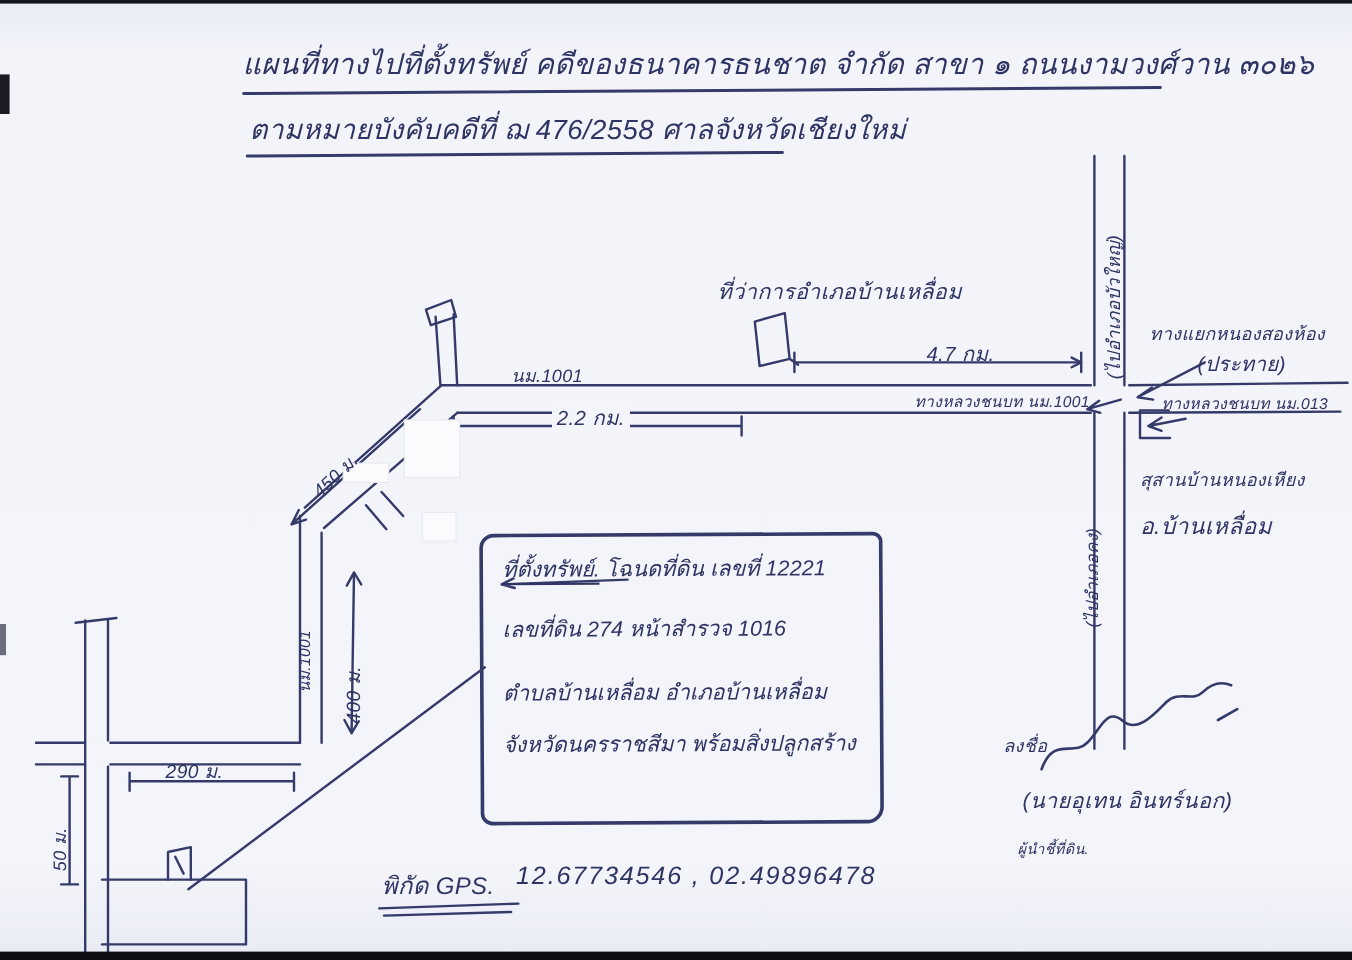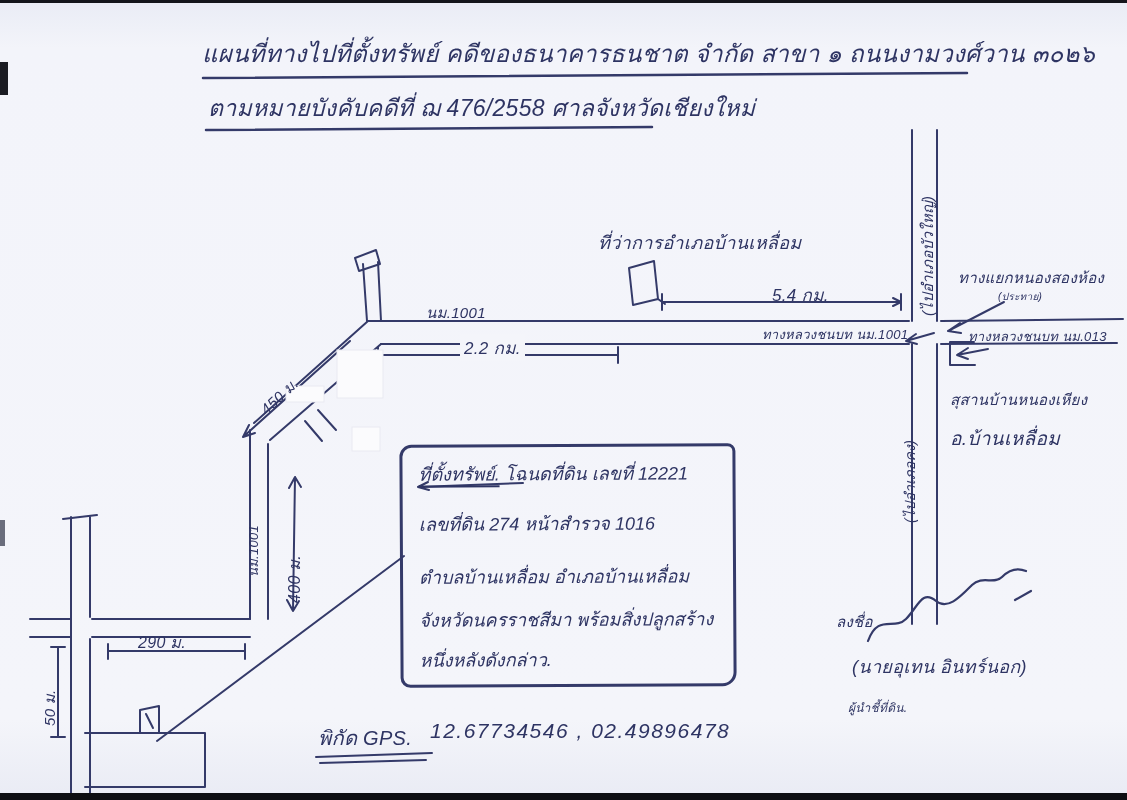--- a/index.html
+++ b/index.html
@@ -105,46 +105,45 @@
 
   <div class="bar-top"></div>
   <div class="bar-bottom"></div>
   <div class="edge-tab"></div>
   <div class="edge-tab2"></div>
 
   <div class="lbl" style="left:202px;top:34px;font-size:24px;">แผนที่ทางไปที่ตั้งทรัพย์ คดีของธนาคารธนชาต จำกัด สาขา ๑ ถนนงามวงศ์วาน ๓๐๒๖</div>
   <div class="lbl" style="left:208px;top:90px;font-size:23px;">ตามหมายบังคับคดีที่ ฌ 476/2558 ศาลจังหวัดเชียงใหม่</div>
 
   <div class="lbl" style="left:598px;top:228px;font-size:18px;">ที่ว่าการอำเภอบ้านเหลื่อม</div>
-  <div class="lbl" style="left:772px;top:281px;font-size:17px;">5.4 กม.</div>
+  <div class="lbl" style="left:772px;top:281px;font-size:17px;">4.7 กม.</div>
   <div class="lbl" style="left:426px;top:301px;font-size:15px;">นม.1001</div>
   <div class="lbl" style="left:460px;top:334px;font-size:17px;background:#f4f5fa;padding:0 4px;">2.2 กม.</div>
   <div class="lbl" style="left:726px;top:324px;font-size:13px;margin-left:36px;">ทางหลวงชนบท นม.1001</div>
   <div class="lbl rot" style="left:916px;top:316px;font-size:15px;">(ไปอำเภอบัวใหญ่)</div>
   <div class="lbl" style="left:958px;top:266px;font-size:15px;">ทางแยกหนองสองห้อง</div>
-  <div class="lbl" style="left:998px;top:289px;font-size:10px;">(ประทาย)</div>
+  <div class="lbl" style="left:998px;top:289px;font-size:17px;">(ประทาย)</div>
   <div class="lbl" style="left:968px;top:326px;font-size:13px;">ทางหลวงชนบท นม.013</div>
   <div class="lbl rot" style="left:899px;top:523px;font-size:14px;">(ไปอำเภอคง)</div>
   <div class="lbl" style="left:950px;top:388px;font-size:15px;">สุสานบ้านหนองเหียง</div>
   <div class="lbl" style="left:950px;top:423px;font-size:19px;">อ.บ้านเหลื่อม</div>
   <div class="lbl" style="left:255px;top:403px;font-size:15px;transform:rotate(-43deg);transform-origin:0 0;">450 ม.</div>
   <div class="lbl rot" style="left:243px;top:577px;font-size:13px;">นม.1001</div>
   <div class="lbl rot" style="left:282px;top:603px;font-size:16px;">400 ม.</div>
   <div class="lbl" style="left:138px;top:630px;font-size:16px;">290 ม.</div>
   <div class="lbl rot" style="left:38px;top:726px;font-size:15px;">50 ม.</div>
 
   <div class="infobox">
     <div class="ib-line" style="top:12px;">
       <span class="u">ที่ตั้งทรัพย์.</span>
       <span>โฉนดที่ดิน เลขที่ 12221</span>
     </div>
     <div class="ib-line" style="top:62px;">เลขที่ดิน 274 หน้าสำรวจ 1016</div>
     <div class="ib-line" style="top:115px;">ตำบลบ้านเหลื่อม อำเภอบ้านเหลื่อม</div>
     <div class="ib-line" style="top:158px;">จังหวัดนครราชสีมา พร้อมสิ่งปลูกสร้าง</div>
-    <div class="ib-line" style="top:198px;">หนึ่งหลังดังกล่าว.</div>
   </div>
 
   <div class="lbl" style="left:318px;top:722px;font-size:20px;">พิกัด GPS.</div>
   <div class="lbl" style="left:430px;top:719px;font-size:21px;letter-spacing:1.5px;">12.67734546 , 02.49896478</div>
 
   <div class="lbl" style="left:836px;top:610px;font-size:15px;">ลงชื่อ</div>
   <div class="lbl" style="left:852px;top:652px;font-size:18px;">(นายอุเทน อินทร์นอก)</div>
   <div class="lbl" style="left:848px;top:698px;font-size:12px;">ผู้นำชี้ที่ดิน.</div>
 
 </div>

